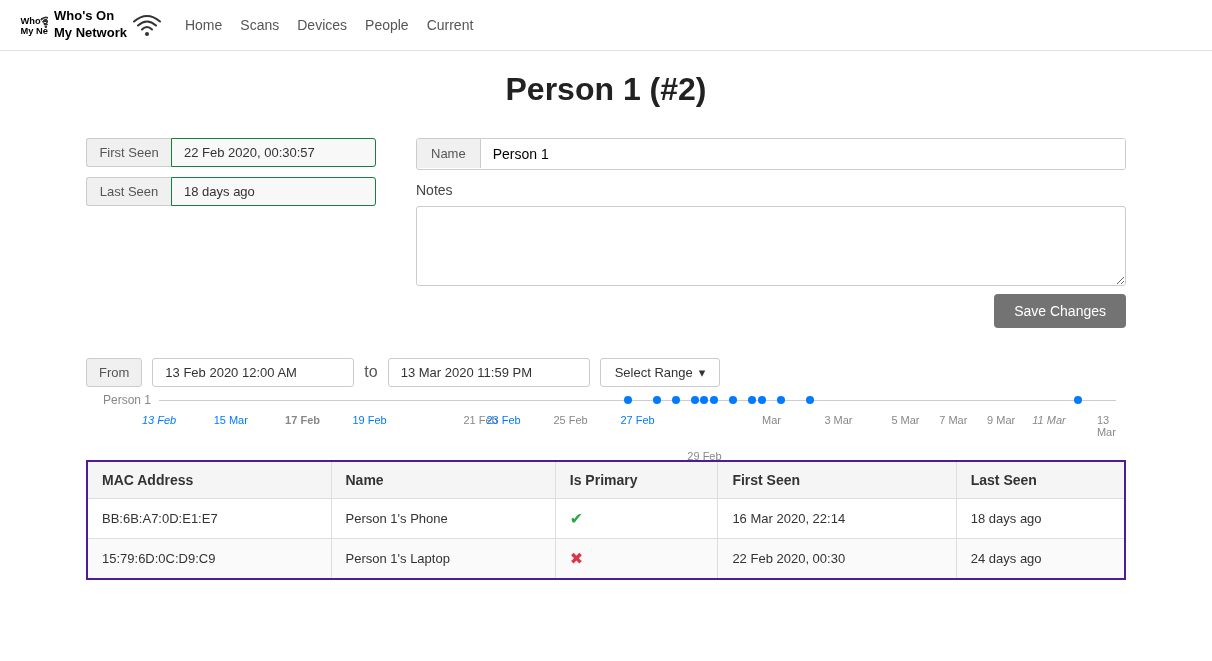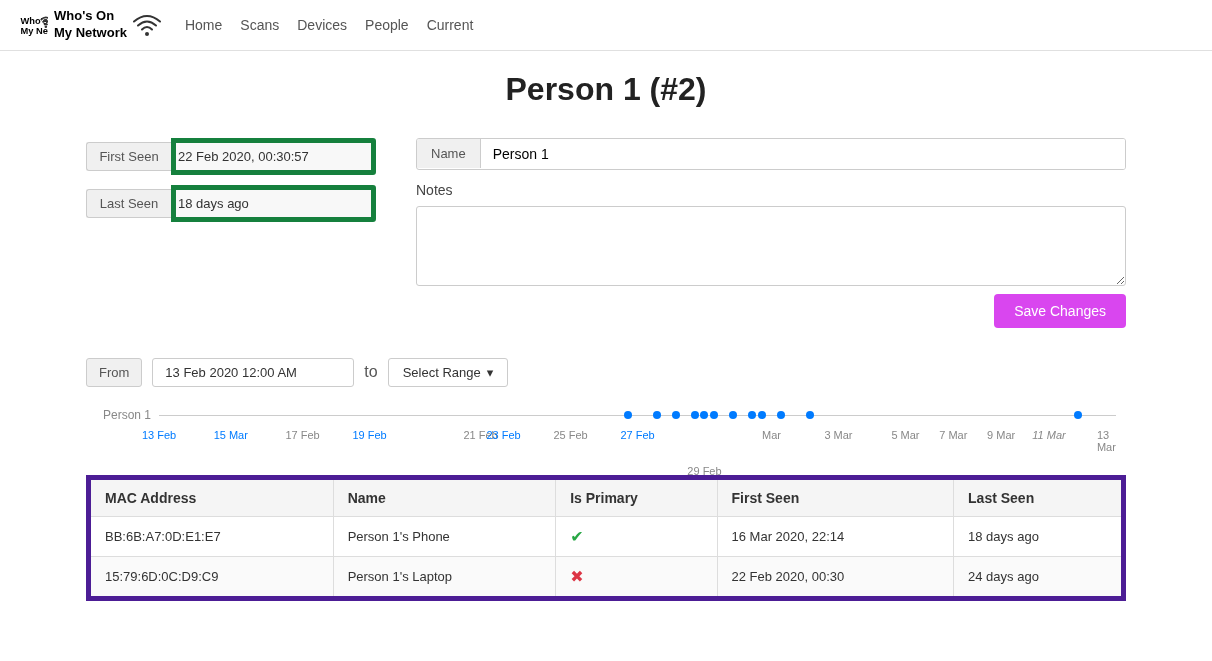--- a/index.html
+++ b/index.html
@@ -78,22 +78,22 @@
       padding: 6px 12px;
       border-right: none;
       color: #555;
       font-size: 13px;
       min-width: 85px;
       text-align: center;
       border-radius: 3px 0 0 3px;
     }
     .info-value {
       background: #f8f8f8;
-      border: 5px solid #15803d;
-      padding: 6px 2px;
+      border: 1px solid #15803d;
+      padding: 6px 12px;
       font-size: 13px;
       color: #333;
       flex: 1;
       border-radius: 0 3px 3px 0;
     }
 
     .right-form {
       flex: 1;
       display: flex;
       flex-direction: column;
@@ -132,36 +132,36 @@
       border: 1px solid #ccc;
       border-radius: 3px;
       padding: 8px;
       font-size: 13px;
       resize: vertical;
       height: 80px;
       outline: none;
     }
     .save-btn {
       align-self: flex-end;
-      background: #d946ef;
+      background: #737373;
       color: #fff;
       border: none;
       padding: 9px 20px;
       border-radius: 4px;
       cursor: pointer;
       font-size: 14px;
       font-weight: 500;
     }
 
     
     .range-section {
       display: flex;
       align-items: center;
       gap: 10px;
-      margin-bottom: 18px;
+      margin-bottom: 3px;
       flex-wrap: wrap;
     }
     .range-label {
       background: #f0f0f0;
       border: 1px solid #ccc;
       padding: 6px 12px;
       border-radius: 3px;
       font-size: 13px;
       color: #555;
     }
@@ -256,21 +256,21 @@
       transform: translateX(-50%);
     }
     .date-label.blue {
       color: #007bff;
     }
 
     
     .devices-table {
       width: 100%;
       border-collapse: collapse;
-      border: 5px solid #4c1d95;
+      border: 2px solid #4c1d95;
     }
     .devices-table th {
       background: #f5f5f5;
       border: 1px solid #ddd;
       padding: 10px 14px;
       text-align: left;
       font-size: 14px;
       font-weight: 600;
       color: #333;
     }
@@ -350,20 +350,21 @@
       <textarea class="notes-textarea" style=""></textarea>
       <button class="save-btn">Save Changes</button>
     </div>
 
   </div>
 
   <div class="range-section">
     <span class="range-label">From</span>
     <input class="range-input" type="text" value="13 Feb 2020 12:00 AM" style="">
     <span class="to-text">to</span>
+    <input class="range-input" type="text" value="13 Mar 2020 11:59 PM" style="">
     <button class="select-range-btn">
       <span>Select Range</span>
       <span>▾</span>
     </button>
   </div>
 
   <div class="timeline-section">
     <div class="timeline-row">
       <span class="timeline-person-label">Person 1</span>
       <div class="timeline-line-container">
@@ -379,23 +380,23 @@
             <div class="timeline-dot" style="left: 62%;"></div>
             <div class="timeline-dot" style="left: 63%;"></div>
             <div class="timeline-dot" style="left: 65%;"></div>
             <div class="timeline-dot" style="left: 68%;"></div>
             <div class="timeline-dot" style="left: 96%;"></div>
           </div>
       </div>
     </div>
     <div class="timeline-dates">
       <div class="timeline-date-labels" id="date-labels-container">
-          <span class="date-label blue" style="left: 0%;">13 Feb</span>
+          <span class="date-label blue" style="left: 0%; font-style: italic;">13 Feb</span>
           <span class="date-label blue" style="left: 7.5%;">15 Mar</span>
-          <span class="date-label" style="left: 15%;">17 Feb</span>
+          <span class="date-label" style="left: 15%; font-weight: bold;">17 Feb</span>
           <span class="date-label blue" style="left: 22%;">19 Feb</span>
           <span class="date-label" style="left: 29%; margin-left: 44px;">21 Feb</span>
           <span class="date-label blue" style="left: 36%;">23 Feb</span>
           <span class="date-label" style="left: 43%;">25 Feb</span>
           <span class="date-label blue" style="left: 50%;">27 Feb</span>
           <span class="date-label" style="left: 57%; margin-top: 36px;">29 Feb</span>
           <span class="date-label" style="left: 64%;">Mar</span>
           <span class="date-label" style="left: 71%; text-align: center;">3 Mar</span>
           <span class="date-label" style="left: 78%;">5 Mar</span>
           <span class="date-label" style="left: 83%;">7 Mar</span>

